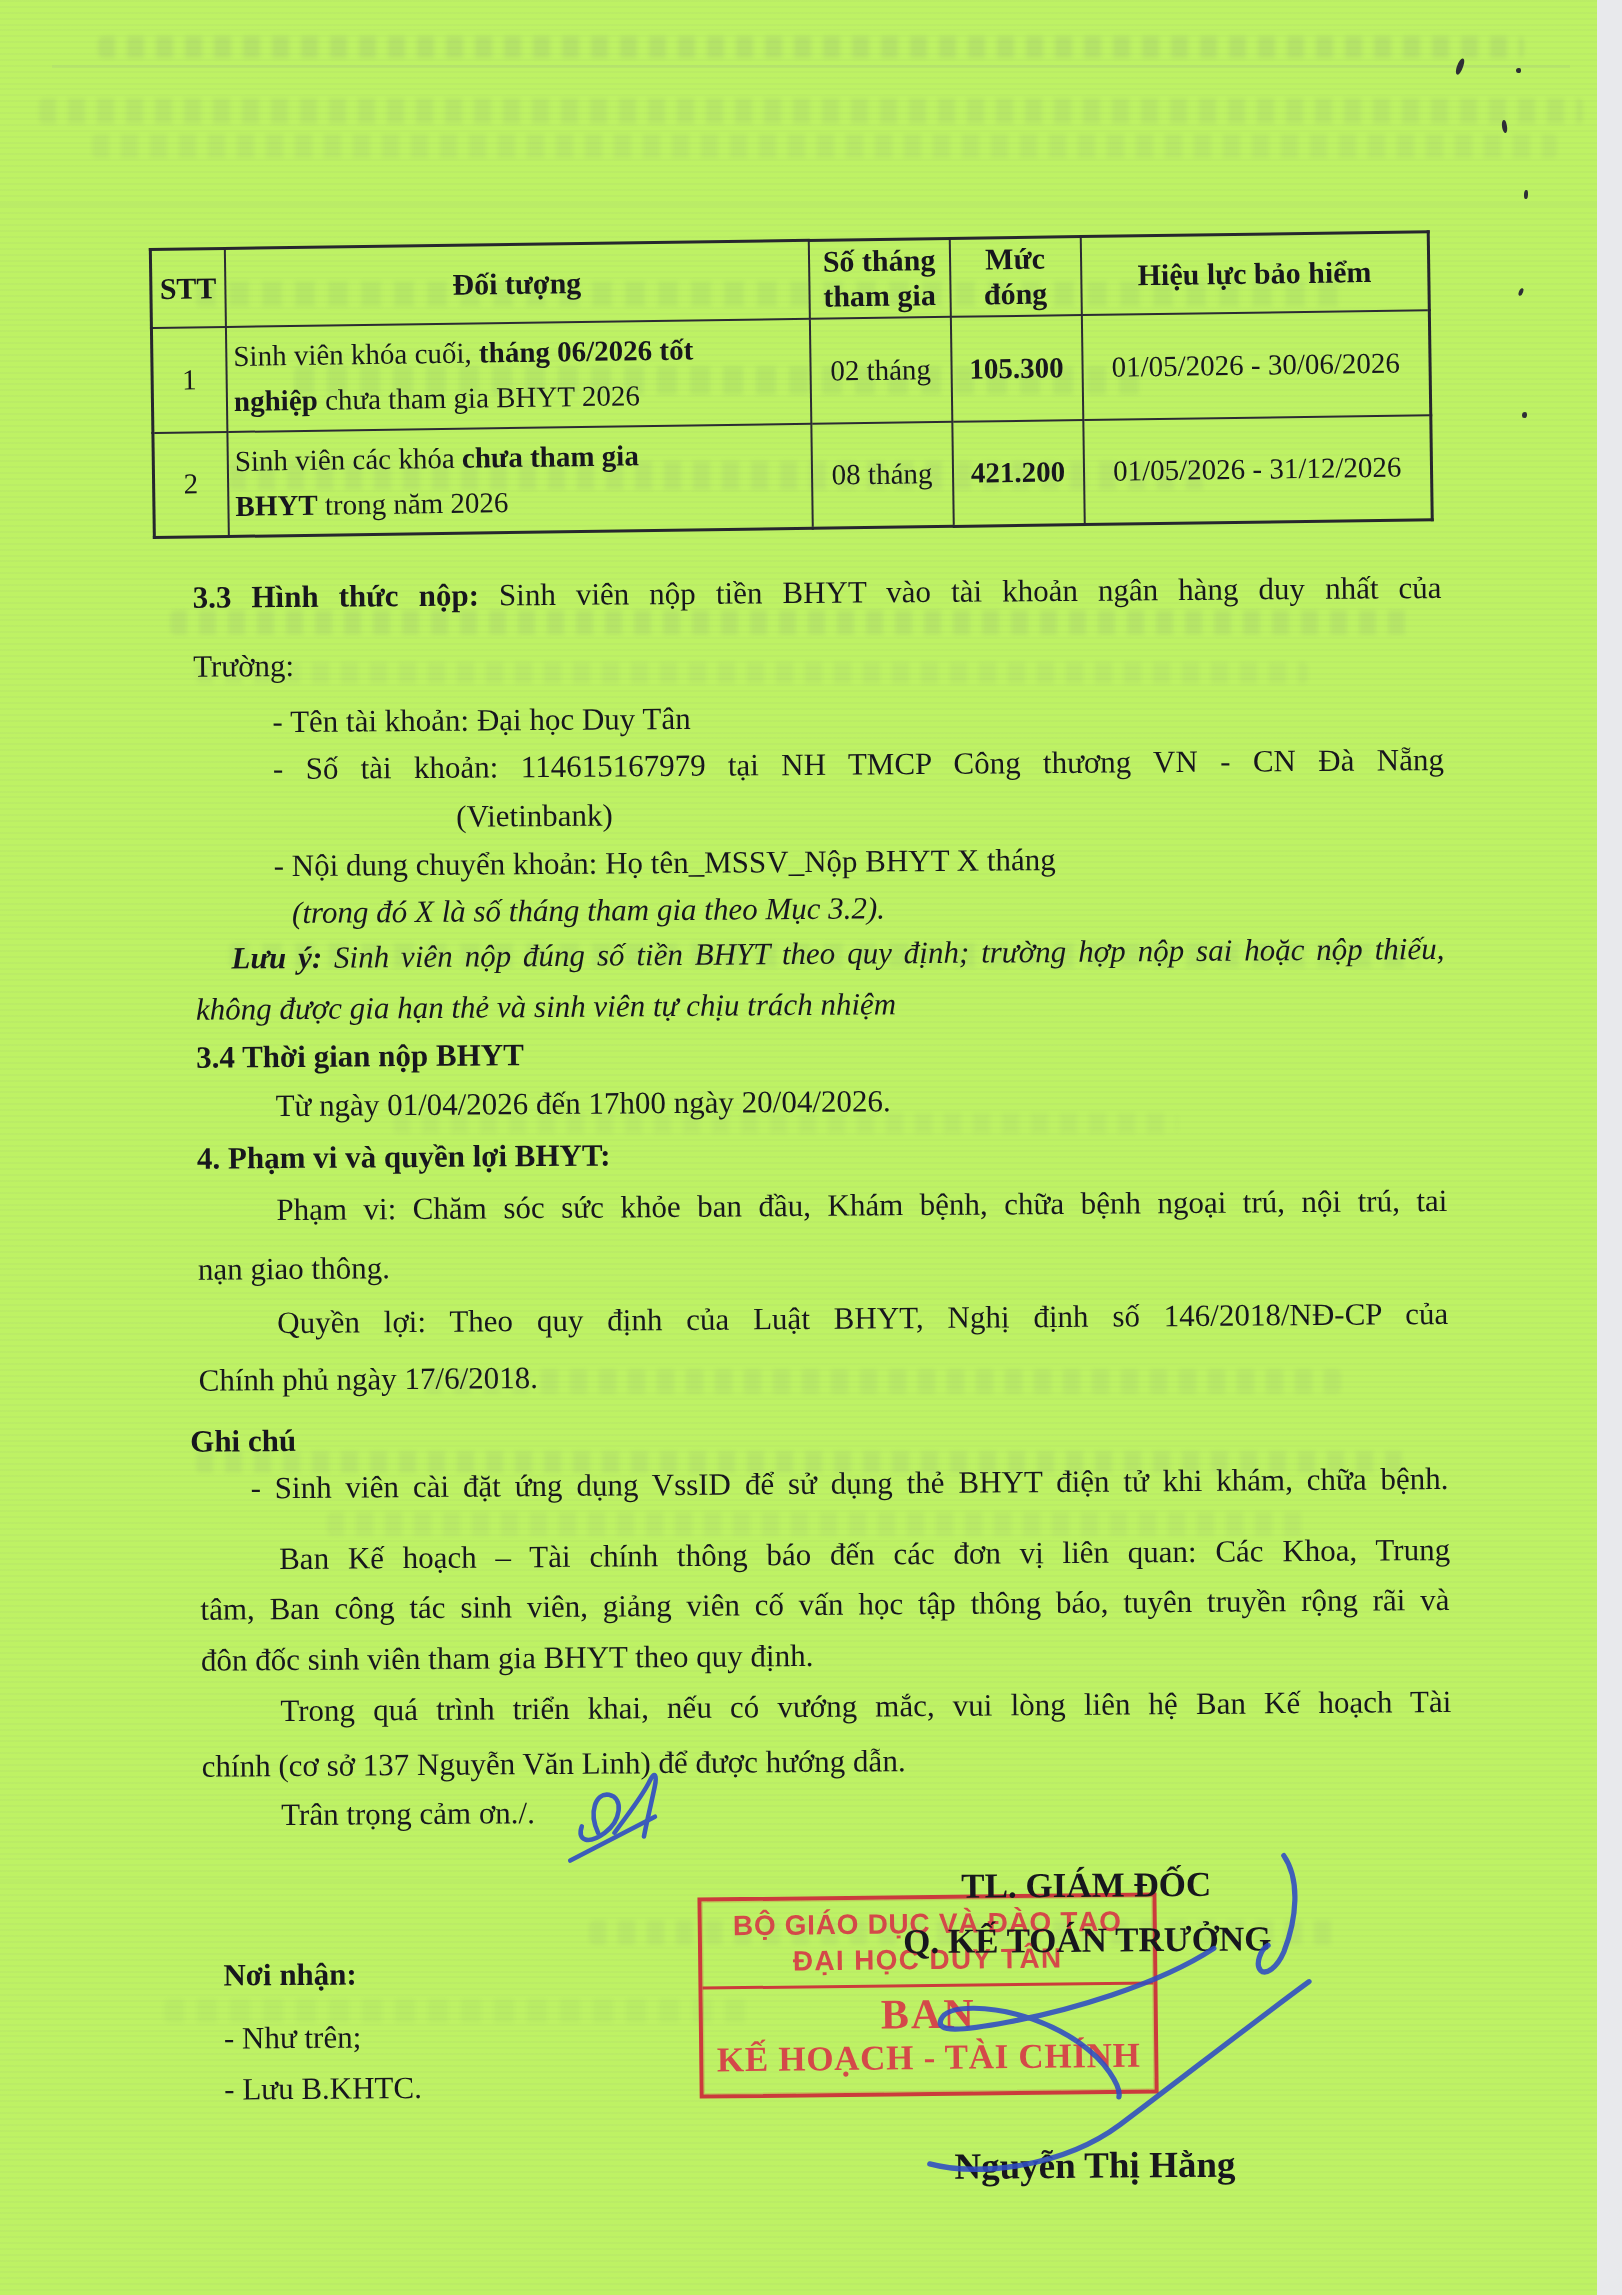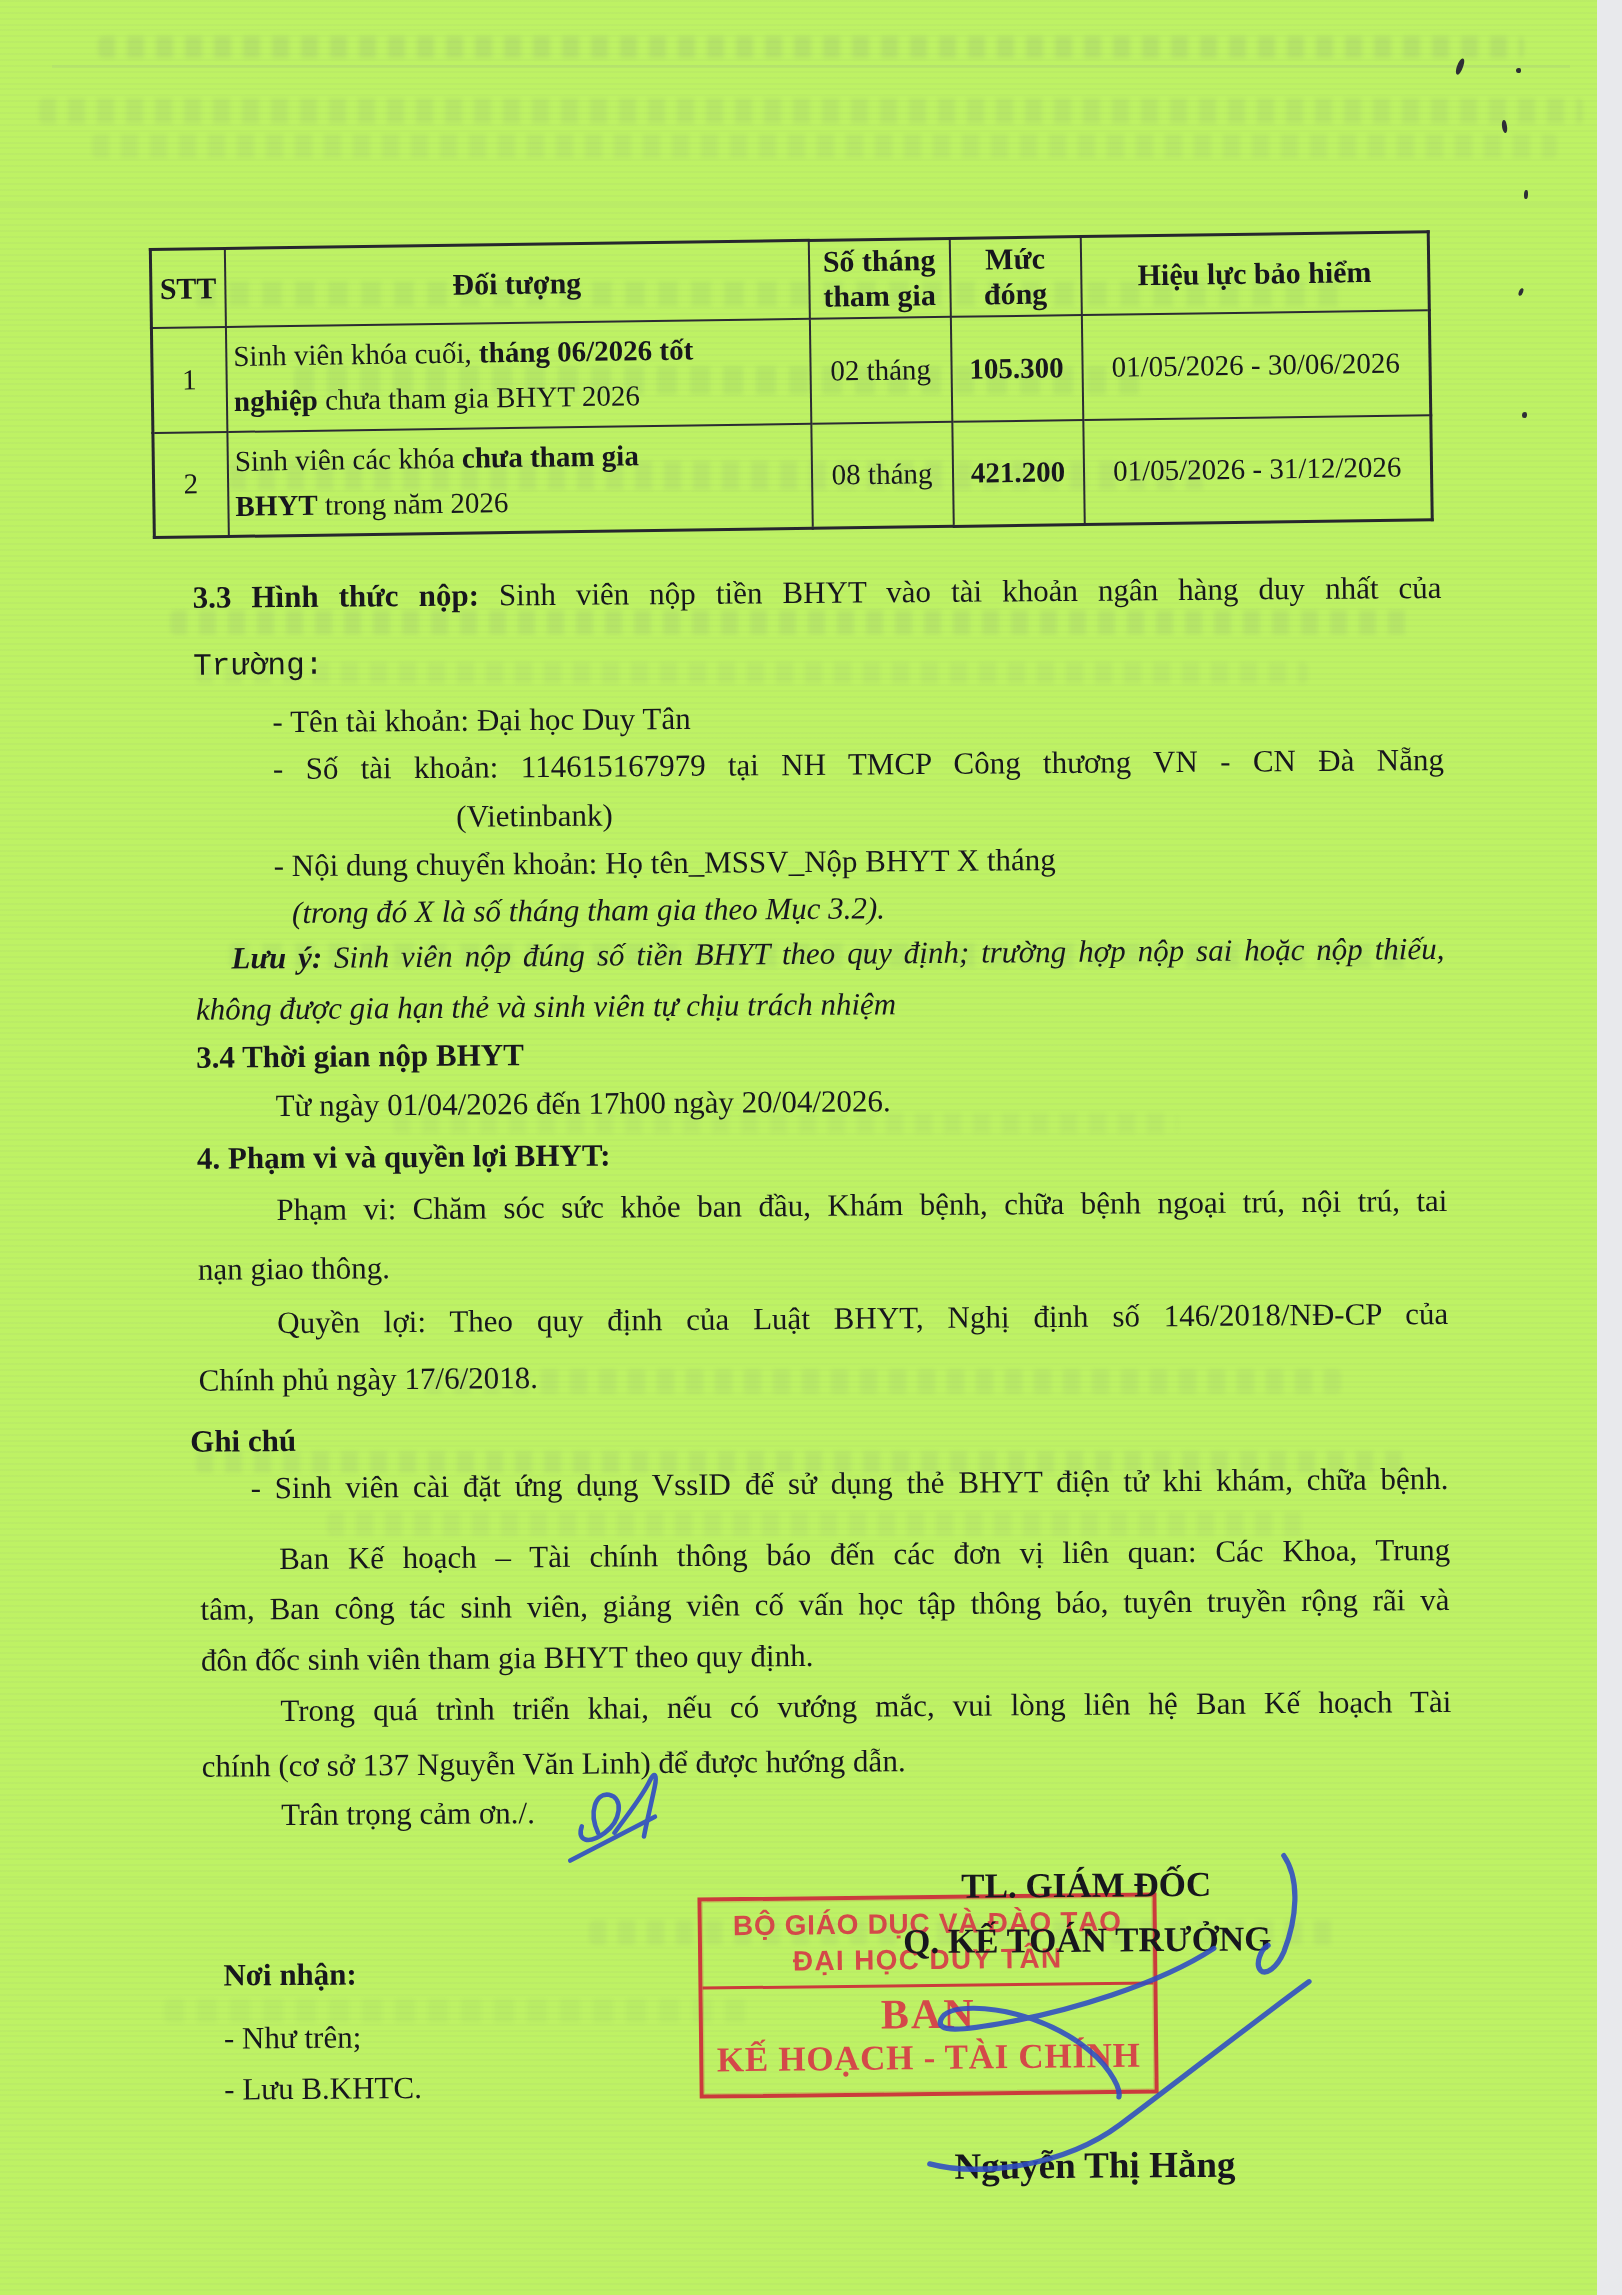--- a/index.html
+++ b/index.html
@@ -120,21 +120,21 @@
           <td class="td-c nowrap">08 tháng</td>
           <td class="td-c b">421.200</td>
           <td class="td-c nowrap">01/05/2026 - 31/12/2026</td>
         </tr>
       </tbody>
     </table>
 
     <div class="line fill" style="left:196px;top:574px;width:1249px;">
       <span class="b">3.3 Hình thức nộp:</span><span> Sinh viên nộp tiền BHYT vào tài khoản ngân hàng duy nhất của</span>
     </div>
-    <div class="line" style="left:196px;top:643px;font-family:Liberation Mono, monospace;">Trường:</div>
+    <div class="line" style="left:196px;top:643px;">Trường:</div>
     <div class="line" style="left:275px;top:699px;">- Tên tài khoản: Đại học Duy Tân</div>
     <div class="line fill" style="left:275px;top:746px;width:1171px;">- Số tài khoản: 114615167979 tại NH TMCP Công thương VN - CN Đà Nẵng</div>
     <div class="line" style="left:458px;top:795px;">(Vietinbank)</div>
     <div class="line" style="left:275px;top:843px;">- Nội dung chuyển khoản: Họ tên_MSSV_Nộp BHYT X tháng</div>
     <div class="line i" style="left:293px;top:890px;">(trong đó X là số tháng tham gia theo Mục 3.2).</div>
     <div class="line fill i" style="left:232px;top:935px;width:1213px;">
       <span class="b">Lưu ý:</span><span> Sinh viên nộp đúng số tiền BHYT theo quy định; trường hợp nộp sai hoặc nộp thiếu,</span>
     </div>
     <div class="line i" style="left:196px;top:986px;">không được gia hạn thẻ và sinh viên tự chịu trách nhiệm</div>
     <div class="line b" style="left:196px;top:1034px;">3.4 Thời gian nộp BHYT</div>

